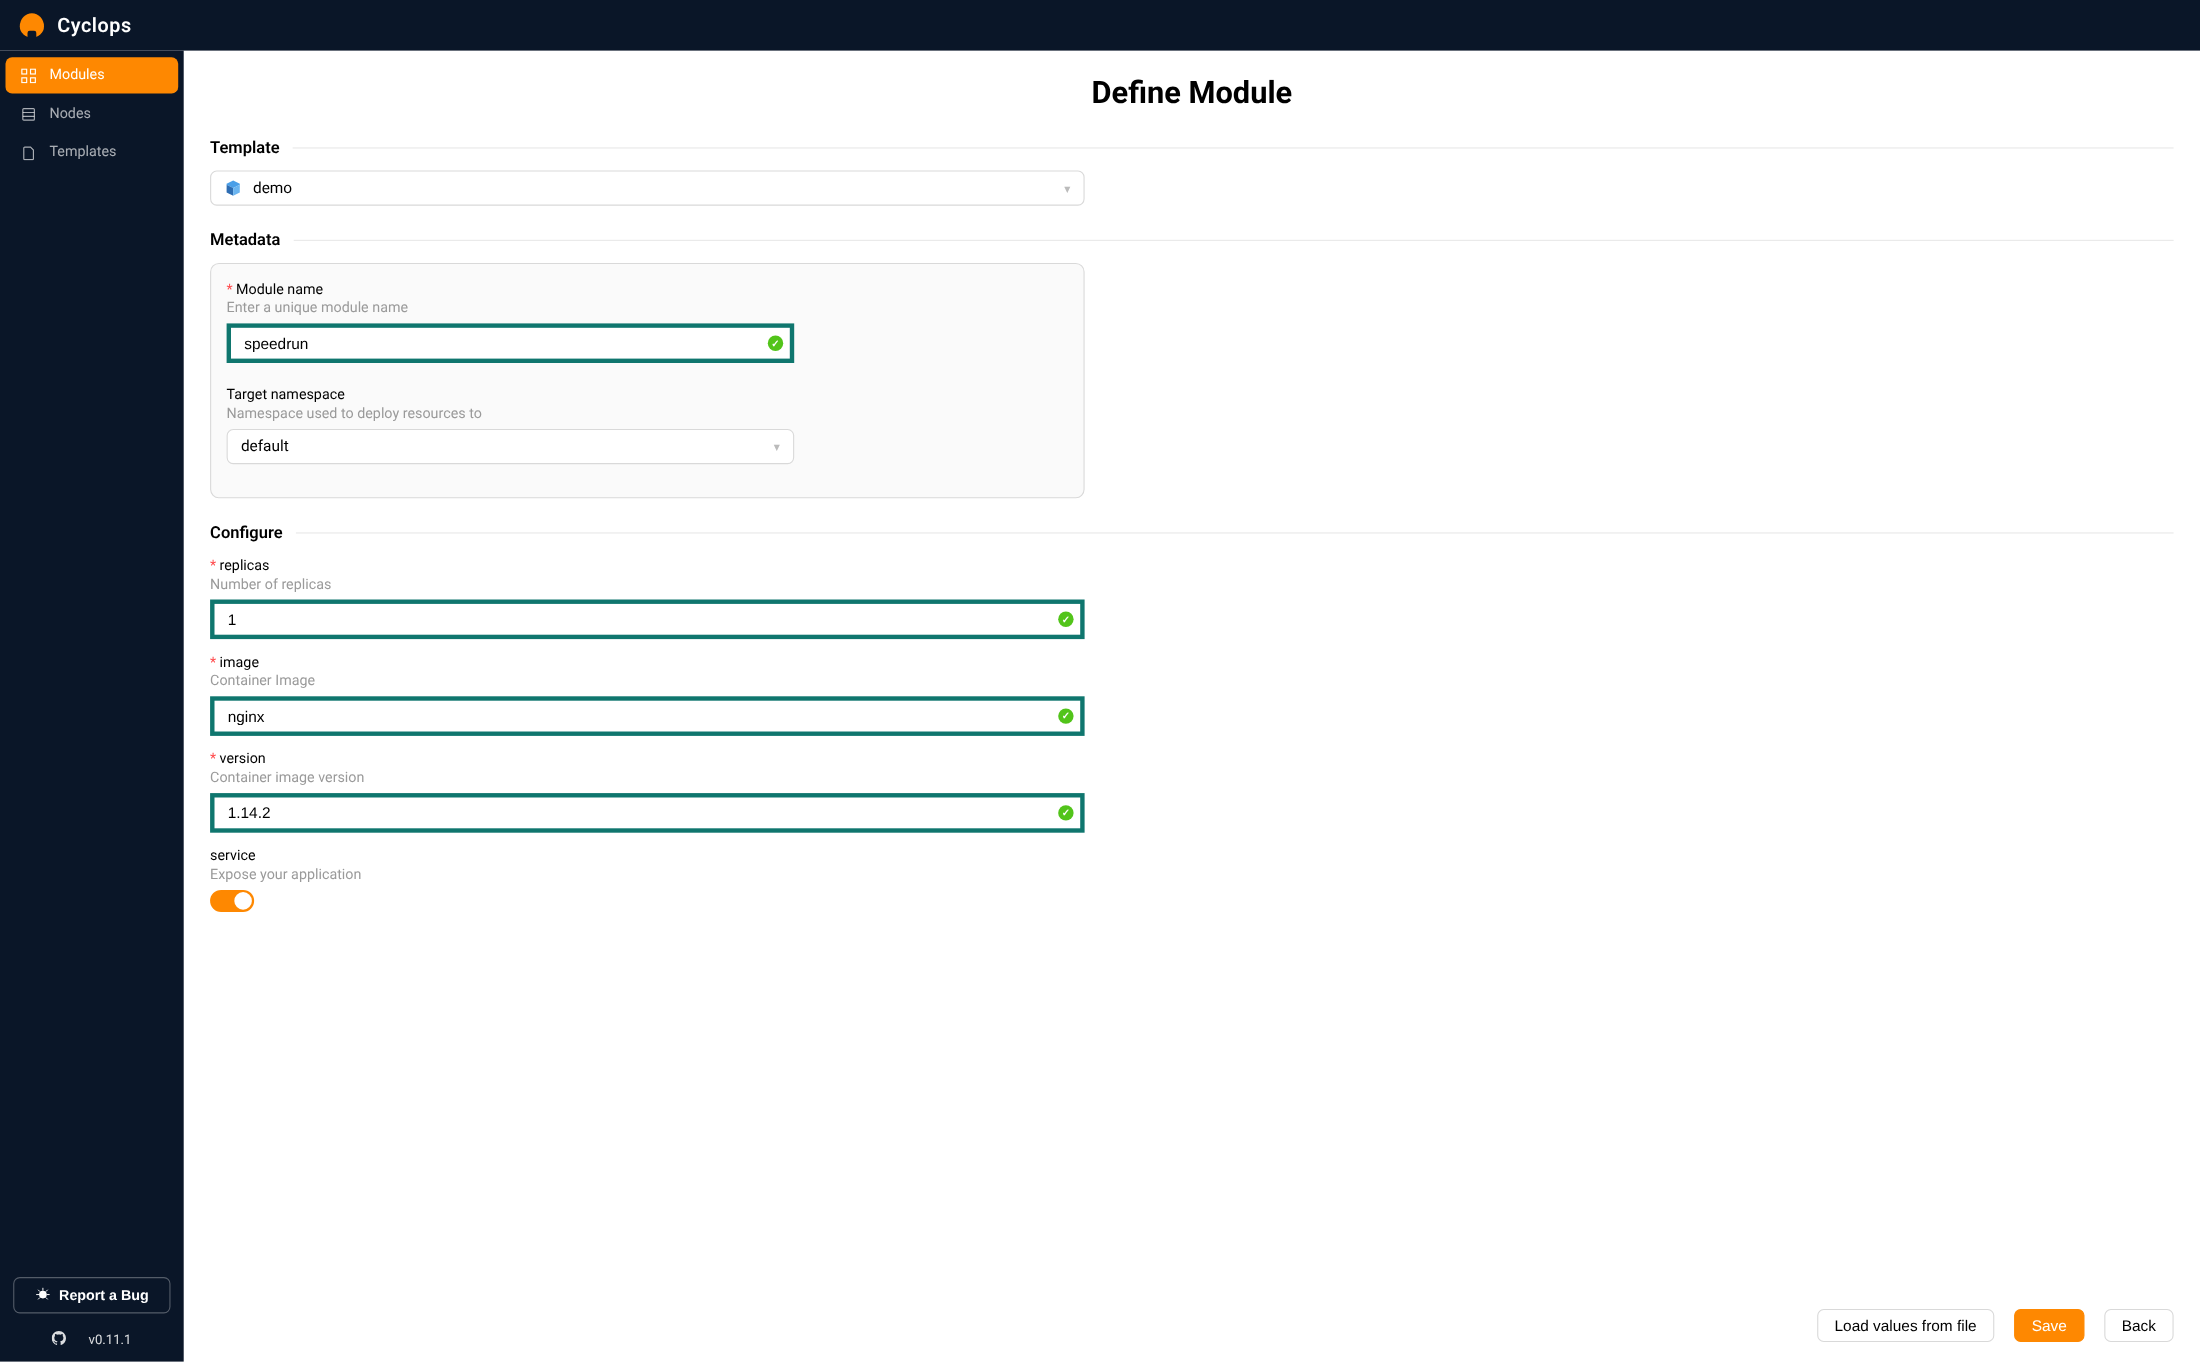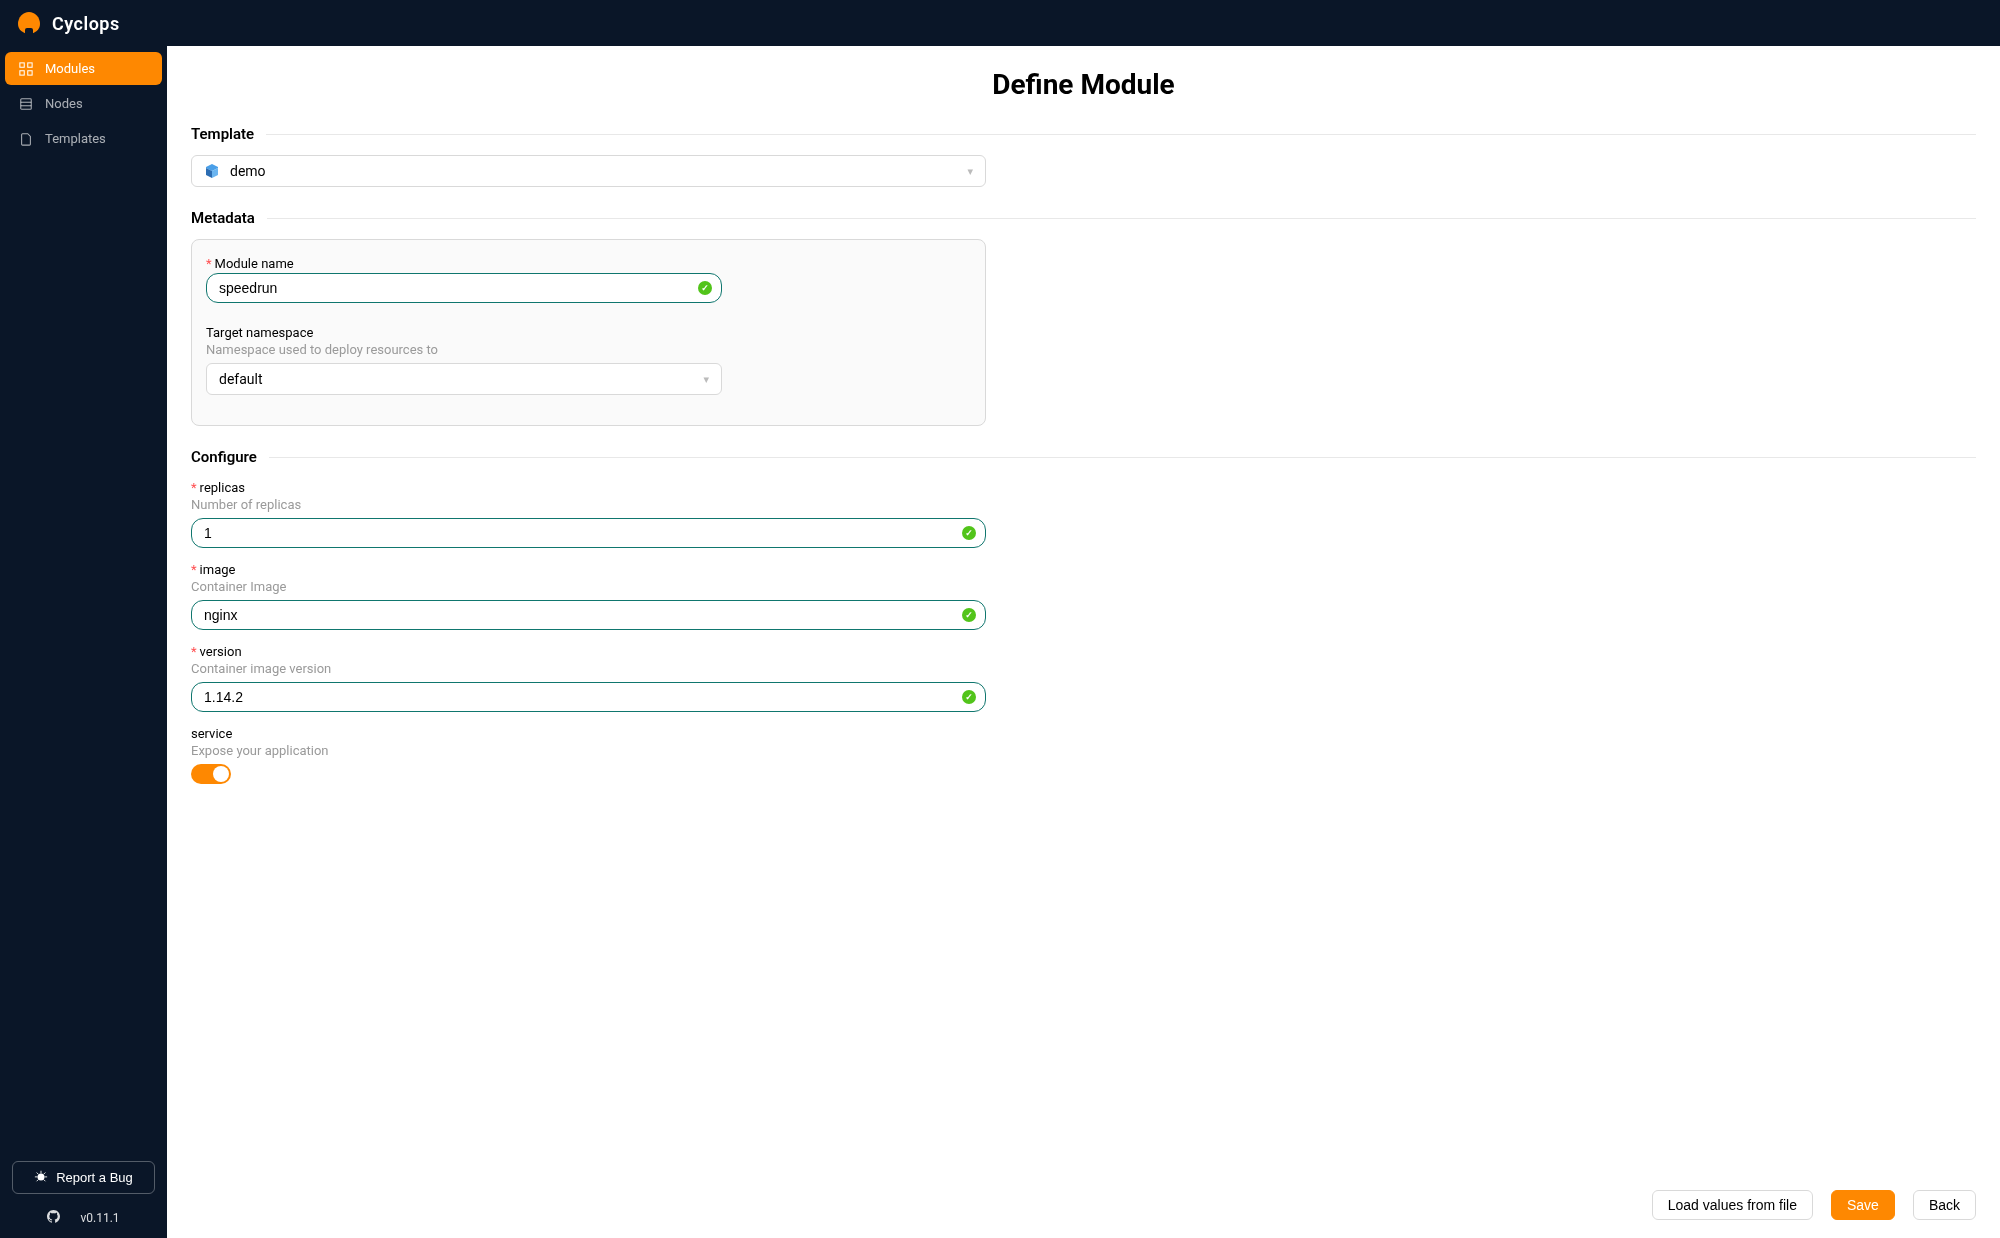--- a/index.html
+++ b/index.html
@@ -13,21 +13,21 @@
 
 .layout { display: flex; height: calc(100vh - 46px); justify-content: center; }
 .sidebar { width: 167px; background: #0a1628; display: flex; flex-direction: column; padding-top: 4px; }
 .sidebar-nav { flex: 1; }
 .nav-item { display: flex; align-items: center; gap: 12px; padding: 9px 14px; margin: 2px 5px 0 5px; color: rgba(255,255,255,0.65); cursor: pointer; font-size: 13px; border-radius: 6px; }
 .nav-item.active { background: #FE8801; color: #fff; }
 .nav-icon { width: 14px; height: 14px; display: inline-flex; align-items: center; justify-content: center; }
 .nav-icon svg { width: 14px; height: 14px; }
 
 .sidebar-footer { padding: 12px; }
-.bug-btn { width: 100%; background: transparent; border: 1px solid rgba(255,255,255,0.3); color: #fff; padding: 7px 10px; border-radius: 6px; font-size: 13px; display: flex; align-items: center; justify-content: center; gap: 8px; cursor: pointer; font-weight: 400; }
+.bug-btn { width: 100%; background: transparent; border: 1px solid rgba(255,255,255,0.3); color: #fff; padding: 7px 10px; border-radius: 6px; font-size: 13px; display: flex; align-items: center; justify-content: center; gap: 8px; cursor: pointer; font-weight: 700; }
 .version { color: rgba(255,255,255,0.85); font-size: 12px; text-align: center; margin-top: 16px; display: flex; align-items: center; justify-content: center; gap: 20px; }
 
 .main { flex: 1; overflow-y: auto; padding: 22px 24px 80px 24px; position: relative; }
 .page-title { font-size: 28px; font-weight: 700; text-align: center; margin-bottom: 24px; }
 
 .section-header { display: flex; align-items: center; margin: 8px 0 12px 0; }
 .section-title { font-size: 15px; font-weight: 600; margin-right: 12px; }
 .section-line { flex: 1; height: 1px; background: #e8e8e8; }
 
 .form-narrow { width: 795px; }
@@ -36,21 +36,21 @@
 .select-box .cube { width: 16px; height: 16px; margin-right: 10px; display: inline-flex; }
 .select-box .val { flex: 1; font-size: 14px; }
 .select-box .chev { color: #bbb; font-size: 11px; }
 
 .meta-box { border: 1px solid #d9d9d9; border-radius: 8px; background: #fafafa; padding: 16px 14px 30px 14px; margin-top: 4px; }
 .field { margin-bottom: 5px; }
 .field-label { font-size: 13px; margin-bottom: 2px; }
 .req { color: #ff4d4f; margin-right: 3px; }
 .field-help { font-size: 13px; color: #9a9a9a; margin-bottom: 6px; }
 .input-wrap { position: relative; }
-.text-input { width: 100%; border: 1px solid #0f766e; border-radius: 12px; padding: 6px 30px 6px 12px; font-size: 14px; outline: none; background: #fff; }
+.text-input { width: 100%; border: 4px solid #0f766e; border-radius: 0; padding: 6px 30px 6px 12px; font-size: 14px; outline: none; background: #fff; }
 .valid-icon { position: absolute; right: 10px; top: 50%; transform: translateY(-50%); width: 14px; height: 14px; background: #52c41a; border-radius: 50%; display: flex; align-items: center; justify-content: center; }
 .valid-icon::after { content: "✓"; color: #fff; font-size: 9px; font-weight: bold; }
 
 .ns-select { width: 516px; }
 
 .config-field { margin-top: 14px; }
 
 .switch { width: 40px; height: 20px; background: #FE8801; border-radius: 10px; position: relative; cursor: pointer; }
 .switch-knob { position: absolute; right: 2px; top: 2px; width: 16px; height: 16px; background: #fff; border-radius: 50%; }
 
@@ -150,20 +150,21 @@
     </div>
 
     <div class="section-header" style="margin-top:22px">
       <span class="section-title">Metadata</span>
       <span class="section-line"></span>
     </div>
     <div class="form-narrow">
       <div class="meta-box">
         <div class="field">
           <div class="field-label"><span class="req">*</span><span>Module name</span></div>
+          <div class="field-help">Enter a unique module name</div>
           <div class="input-wrap" style="width:516px">
             <input class="text-input" value="speedrun" style="">
             <span class="valid-icon"></span>
           </div>
         </div>
         <div class="field" style="margin-top:22px;margin-bottom:0">
           <div class="field-label">Target namespace</div>
           <div class="field-help">Namespace used to deploy resources to</div>
           <div class="select-box ns-select">
             <span class="val">default</span>

